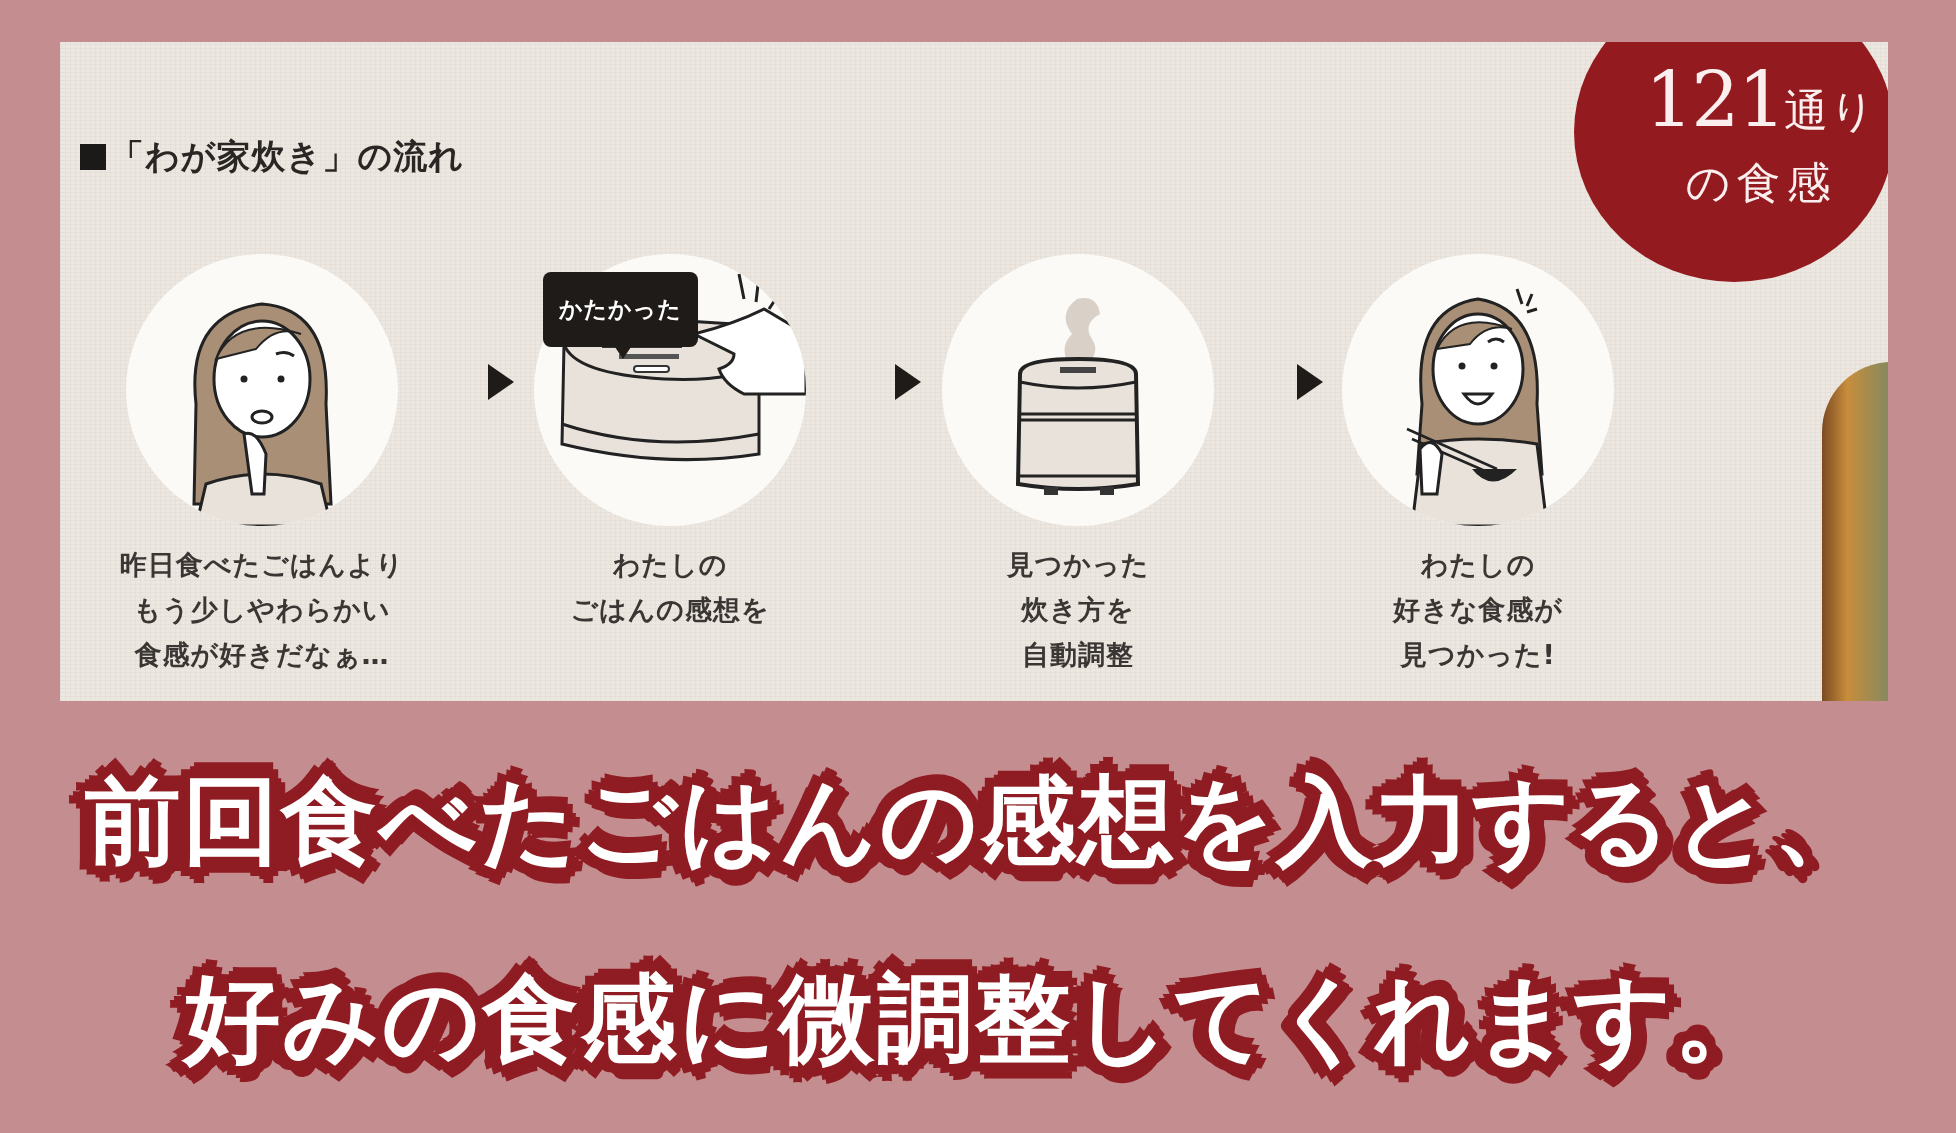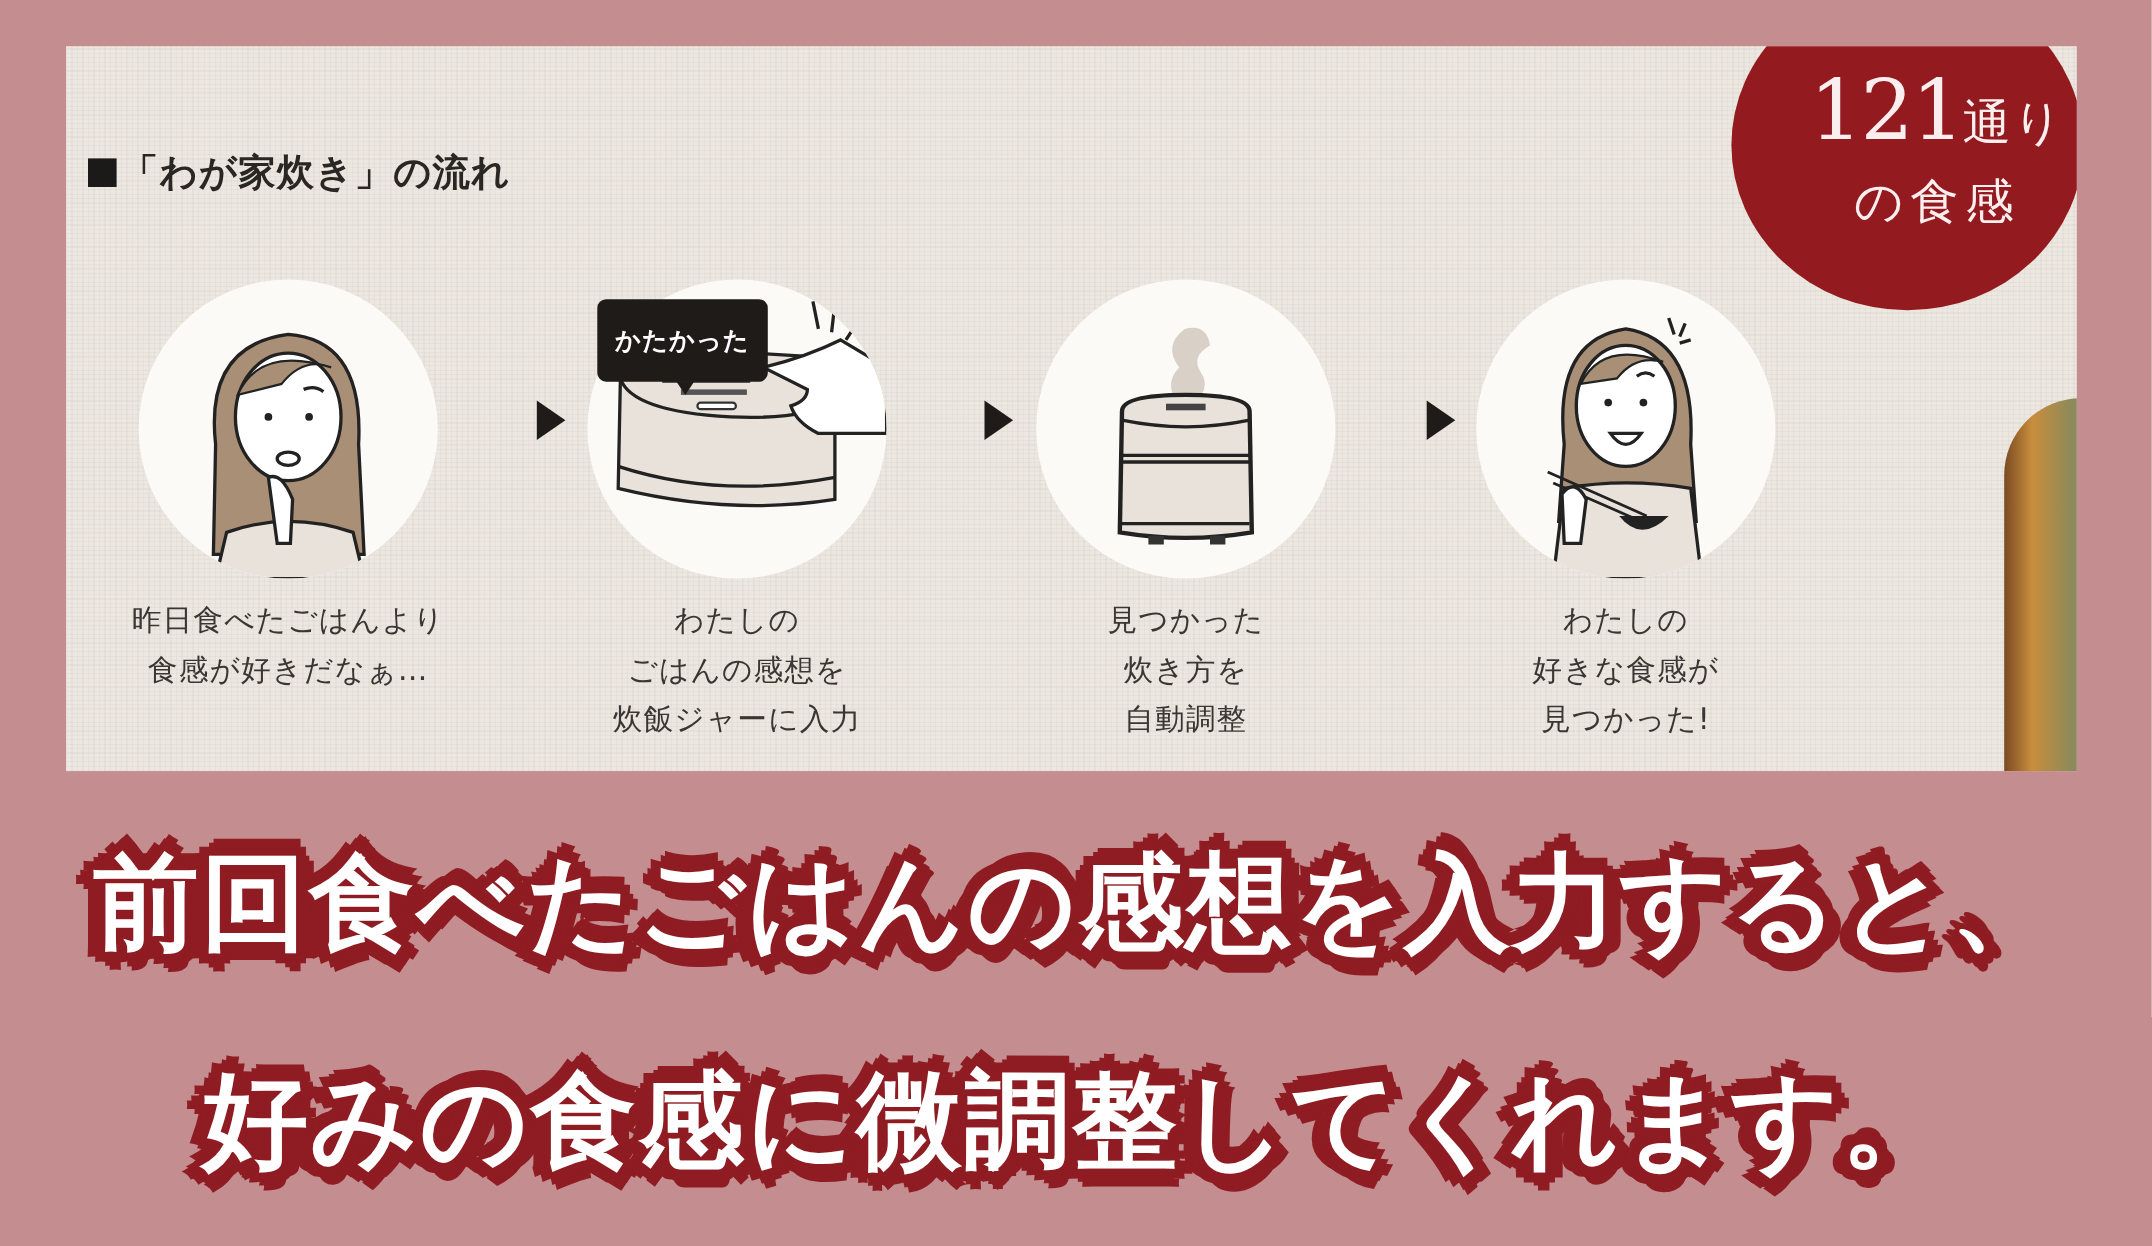--- a/index.html
+++ b/index.html
@@ -33,21 +33,21 @@
   }
   .badge-line1 { font-size:76px; line-height:76px; letter-spacing:-2px; }
   .badge-line1 .small { font-size:44px; letter-spacing:2px; }
   .badge-line2 { font-size:44px; line-height:60px; letter-spacing:6px; margin-top:4px; }
   .step { position:absolute; top:212px; width:300px; text-align:center; }
   .circle {
     width:272px; height:272px; border-radius:50%; background:#fbfaf7; margin:0 auto; position:relative;
     overflow:hidden;
   }
   .caption {
-    margin-top:16px; font-size:27px; line-height:45px; font-weight:normal; color:#3a3633; letter-spacing:1px;
+    margin-top:16px; font-size:27px; line-height:45px; font-weight:bold; color:#3a3633; letter-spacing:1px;
   }
   .arrow {
     position:absolute; top:322px; width:0; height:0;
     border-top:18px solid transparent; border-bottom:18px solid transparent; border-left:26px solid #1f1b18;
   }
   .bubble {
     position:absolute; left:483px; top:230px; background:#1f1b18; color:#fff; font-size:23px; font-weight:bold;
     padding:22px 16px; border-radius:8px; letter-spacing:1px;
   }
   .bubble:after {
@@ -93,20 +93,21 @@
         <circle cx="118" cy="125" r="3.5" fill="#222"></circle>
           <circle cx="155" cy="125" r="3.5" fill="#222"></circle>
         <path d="M150 100 Q160 96 168 102" stroke="#222" stroke-width="3" fill="none"></path>
         <ellipse cx="136" cy="163" rx="10" ry="6" fill="#fff" stroke="#222" stroke-width="3"></ellipse>
         <path d="M70 272 L80 230 Q136 210 195 230 L205 272 Z" fill="#e8e2db" stroke="#222" stroke-width="3"></path>
         <path d="M118 180 Q130 175 140 200 L138 240 L126 240 Z" fill="#fff" stroke="#222" stroke-width="3"></path>
       </svg>
     </div>
     <div class="caption">
       <div>昨日食べたごはんより</div>
+      <div>もう少しやわらかい</div>
       <div>食感が好きだなぁ…</div>
     </div>
   </div>
 
   <div class="arrow" style="left:428px;"></div>
 
   <div class="step" style="left:460px;">
     <div class="circle">
       <svg width="272" height="272" viewBox="0 0 272 272">
         <path d="M30 90 Q40 60 120 65 L200 70 Q230 80 225 120 L225 200 Q130 215 28 190 Z" fill="#e8e2db" stroke="#222" stroke-width="3"></path>
@@ -116,21 +117,20 @@
           <rect x="68" y="88" width="80" height="6" fill="#333"></rect>
         <rect x="85" y="100" width="60" height="5" fill="#555"></rect>
           <rect x="100" y="112" width="35" height="6" rx="3" fill="#fff" stroke="#333" stroke-width="2"></rect>
         <path d="M160 80 Q200 70 230 55 L272 80 L272 140 L210 140 Q190 130 185 115 Q200 110 200 100 Z" fill="#fff" stroke="#222" stroke-width="3"></path>
         <path d="M205 20 L210 45 M225 22 L222 48 M245 40 L235 55" stroke="#222" stroke-width="3"></path>
       </svg>
     </div>
     <div class="caption">
       <div>わたしの</div>
       <div>ごはんの感想を</div>
-      <div>炊飯ジャーに入力</div>
     </div>
   </div>
   <div class="bubble">かたかった</div>
 
   <div class="arrow" style="left:835px;"></div>
 
   <div class="step" style="left:868px;">
     <div class="circle">
       <svg width="272" height="272" viewBox="0 0 272 272">
         <path d="M130 115 Q115 95 130 80 Q115 60 135 45 Q155 40 158 60 Q140 70 150 85 Q160 100 140 115 Z" fill="#d9d1c7"></path>

